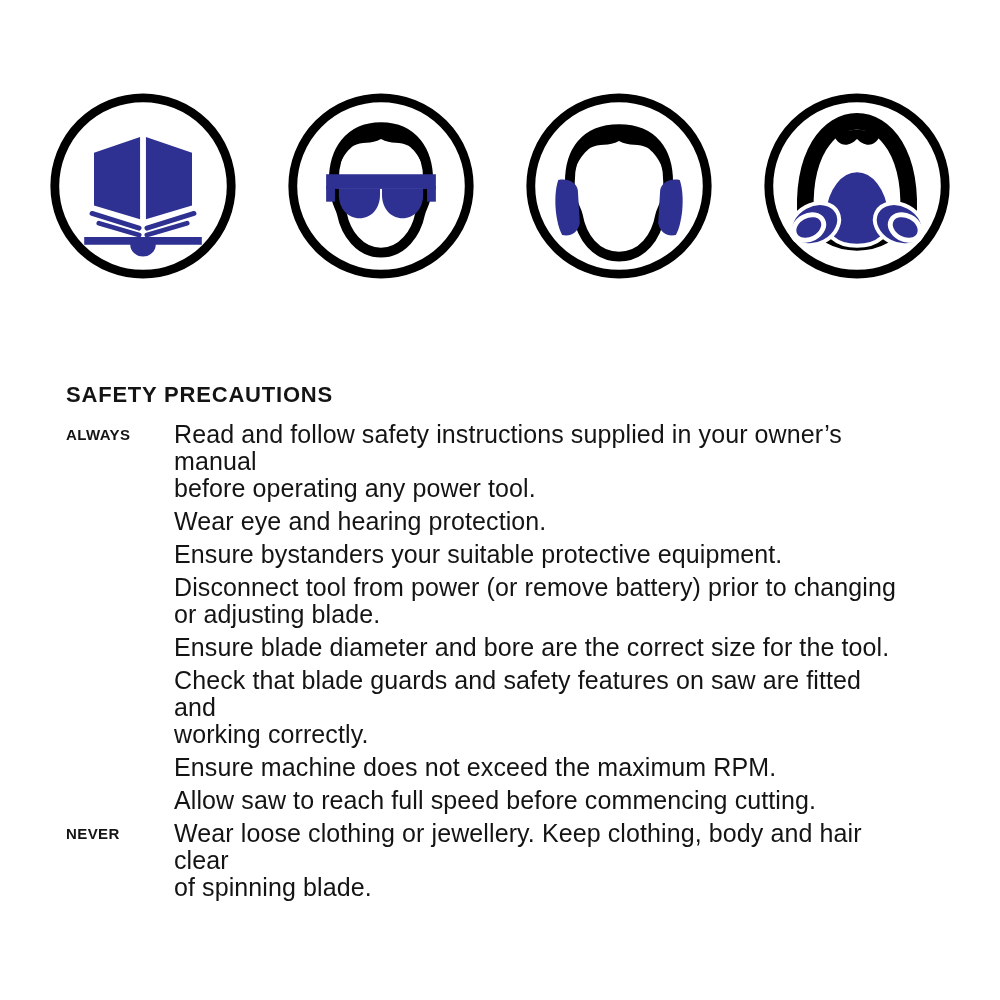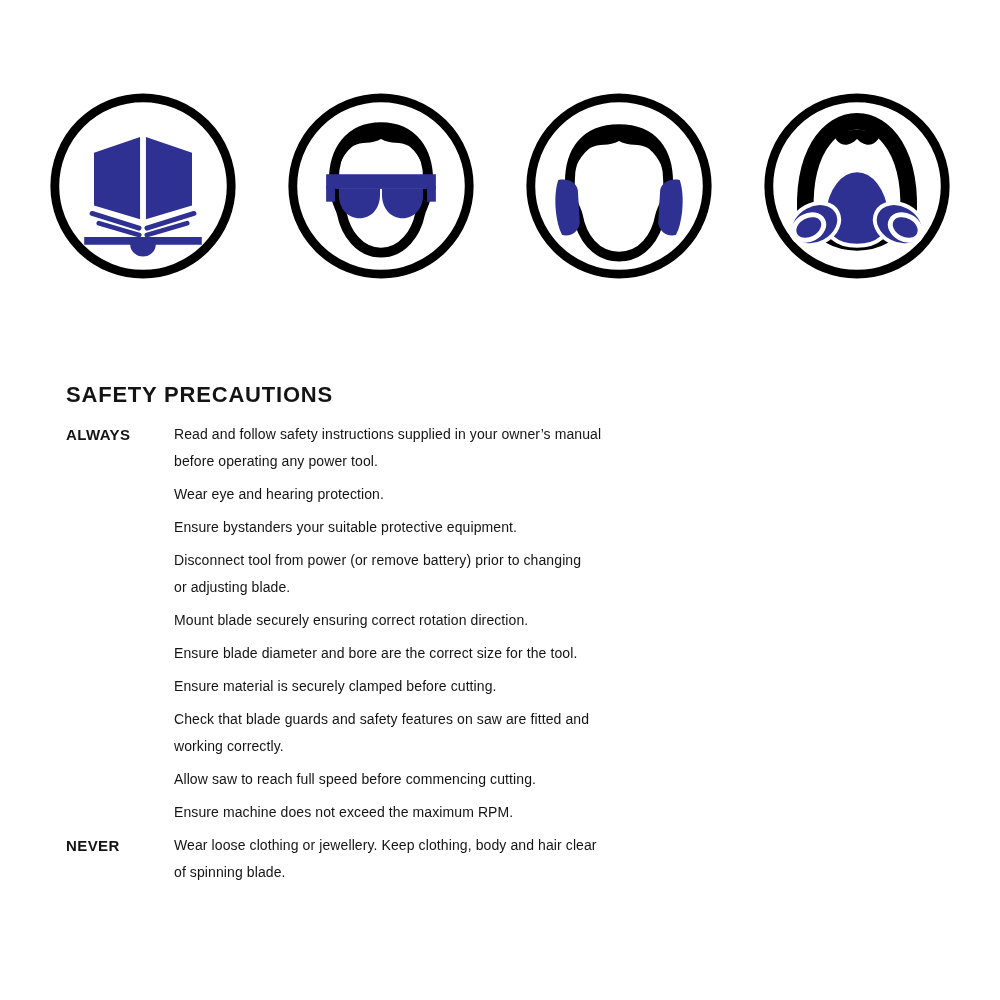--- a/index.html
+++ b/index.html
@@ -58,21 +58,21 @@
     flex: 0 0 108px;
     width: 108px;
     font-size: 15px;
     font-weight: 900;
     line-height: 27px;
     letter-spacing: 0.4px;
   }
   .row-text {
     flex: 1 1 auto;
     max-width: 726px;
-    font-size: 14px;
+    font-size: 25px;
     font-weight: 400;
     line-height: 27px;
     letter-spacing: 0.1px;
     white-space: pre-line;
   }
 </style>
 </head>
 <body>
 
 <div class="page">
@@ -157,42 +157,34 @@
           <div class="row-label"></div>
           <div class="row-text">Ensure bystanders your suitable protective equipment.</div>
         </div>
         <div class="row">
           <div class="row-label"></div>
           <div class="row-text">Disconnect tool from power (or remove battery) prior to changing
 or adjusting blade.</div>
         </div>
         <div class="row">
           <div class="row-label"></div>
-          <div class="row-text">Mount blade securely ensuring correct rotation direction.</div>
-        </div>
-        <div class="row">
-          <div class="row-label"></div>
           <div class="row-text">Ensure blade diameter and bore are the correct size for the tool.</div>
-        </div>
-        <div class="row">
-          <div class="row-label"></div>
-          <div class="row-text">Ensure material is securely clamped before cutting.</div>
         </div>
         <div class="row">
           <div class="row-label"></div>
           <div class="row-text">Check that blade guards and safety features on saw are fitted and
 working correctly.</div>
         </div>
         <div class="row">
           <div class="row-label"></div>
-          <div class="row-text">Allow saw to reach full speed before commencing cutting.</div>
+          <div class="row-text">Ensure machine does not exceed the maximum RPM.</div>
         </div>
         <div class="row">
           <div class="row-label"></div>
-          <div class="row-text">Ensure machine does not exceed the maximum RPM.</div>
+          <div class="row-text">Allow saw to reach full speed before commencing cutting.</div>
         </div>
         <div class="row">
           <div class="row-label">NEVER</div>
           <div class="row-text">Wear loose clothing or jewellery. Keep clothing, body and hair clear
 of spinning blade.</div>
         </div>
       </div>
   </div>
 
 </div>

